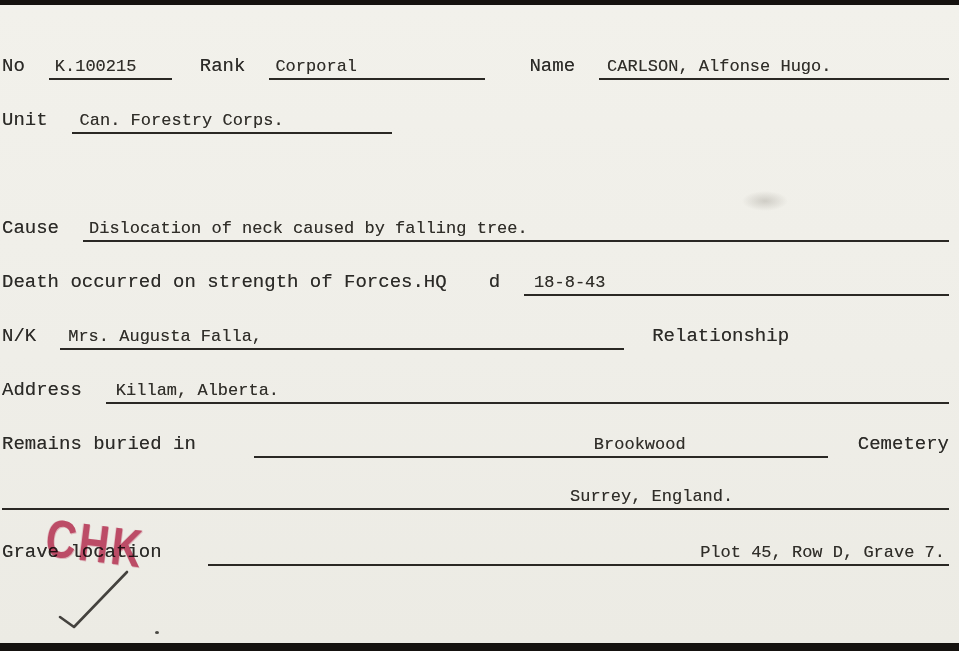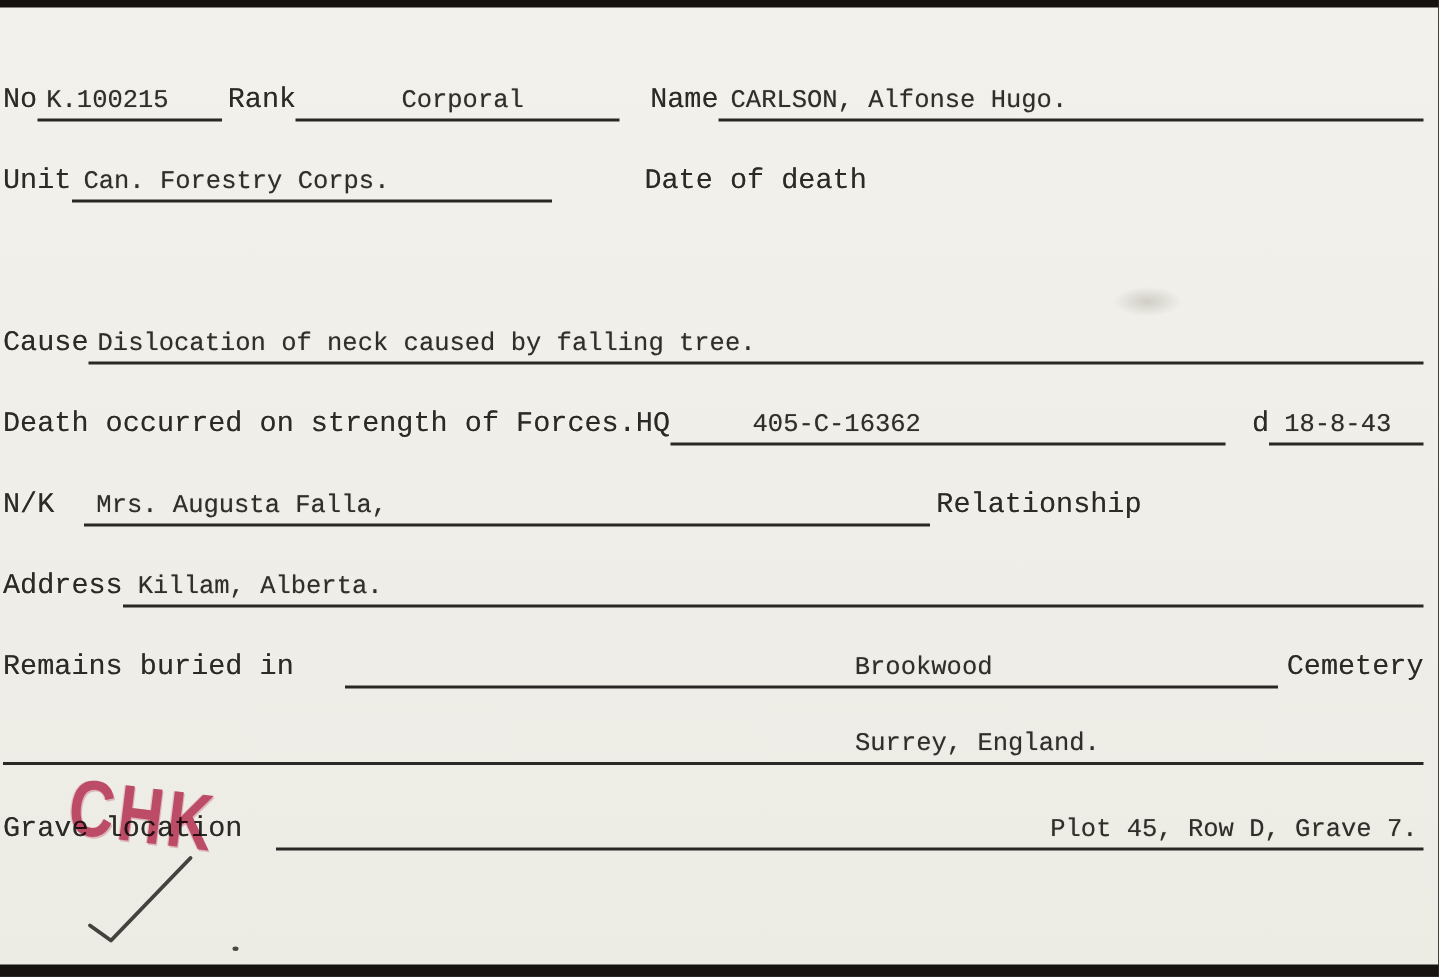--- a/index.html
+++ b/index.html
@@ -11,52 +11,53 @@
     font-family:"Liberation Mono","DejaVu Sans Mono",monospace;
   }
   .card{
     position:absolute;left:0;right:0;top:5px;bottom:8px;
     background:linear-gradient(180deg,#f2f1eb 0%,#efeee8 55%,#ecebe4 100%);
   }
   .row{
     position:absolute;left:2px;right:10px;
     display:flex;align-items:baseline;
     white-space:nowrap;
+    gap:24px;
   }
   .lbl{
     font-size:19px;color:#2b2a27;
     text-shadow:0 0 .4px rgba(40,38,34,.55);
     flex:0 0 auto;
   }
   .val{
     font-size:17px;color:#302e29;
     text-shadow:0 0 .5px rgba(44,42,38,.5);
     border-bottom:2px solid #2a2824;
     padding-bottom:2px;
   }
   .grow{flex:1 1 auto;}
   
   .r1{top:50px}.r2{top:104px}.r3{top:158px}.r4{top:212px}.r5{top:266px}
   .r6{top:320px}.r7{top:374px}.r8{top:428px}.r9{top:482px}.r10{top:536px}
 
   
   .no-val{width:117px;padding-left:6px;}
   .rank-lbl{margin-left:4px;}
-  .rank-val{width:210px;padding-left:6px;text-align:center;}
+  .rank-val{width:210px;padding-left:6px;}
   .name-lbl{margin-left:20px;}
   .name-val{padding-left:8px;}
   .unit-val{width:312px;padding-left:8px;}
   .dod-lbl{margin-left:62px;}
   .dod-val{padding-left:30px;}
   .diedat-val{padding-left:8px;}
   .cause-val{padding-left:6px;}
   .hq-val{width:315px;padding-left:55px;}
   .d-lbl{margin-left:18px;}
   .d-val{padding-left:10px;}
-  .nk-val{width:556px;padding-left:8px;margin-left:20px;}
+  .nk-val{width:556px;padding-left:8px;}
   .rel-lbl{margin-left:4px;}
   .rel-val{padding-left:24px;}
   .addr-val{padding-left:10px;}
   .remains-val{margin-left:34px;padding-left:340px;font-family:Liberation Mono, monospace;}
   .cem-lbl{margin-left:4px;padding-left:2px;font-size:19px;}
   .surrey-val{padding-left:568px;}
   .grave-val{margin-left:22px;text-align:right;padding-right:4px;}
 
   .stamp{
     position:absolute;left:50px;top:502px;
@@ -90,32 +91,30 @@
       <span class="val no-val">K.100215</span>
       <span class="lbl rank-lbl">Rank</span>
       <span class="val rank-val">Corporal</span>
       <span class="lbl name-lbl">Name</span>
       <span class="val grow name-val">CARLSON, Alfonse Hugo.</span>
     </div>
 
     <div class="row r2">
       <span class="lbl">Unit</span>
       <span class="val unit-val">Can. Forestry Corps.</span>
-      <span class="lbl dod-lbl">Date of death</span>
     </div>
 
 
     <div class="row r4">
       <span class="lbl">Cause</span>
       <span class="val grow cause-val">Dislocation of neck caused by falling tree.</span>
     </div>
 
     <div class="row r5">
       <span class="lbl">Death occurred on strength of Forces.HQ</span>
-      <span class="val hq-val">405-C-16362</span>
       <span class="lbl d-lbl">d</span>
       <span class="val grow d-val">18-8-43</span>
     </div>
 
     <div class="row r6">
       <span class="lbl">N/K</span>
       <span class="val nk-val">Mrs. Augusta Falla,</span>
       <span class="lbl rel-lbl">Relationship</span>
     </div>
 

